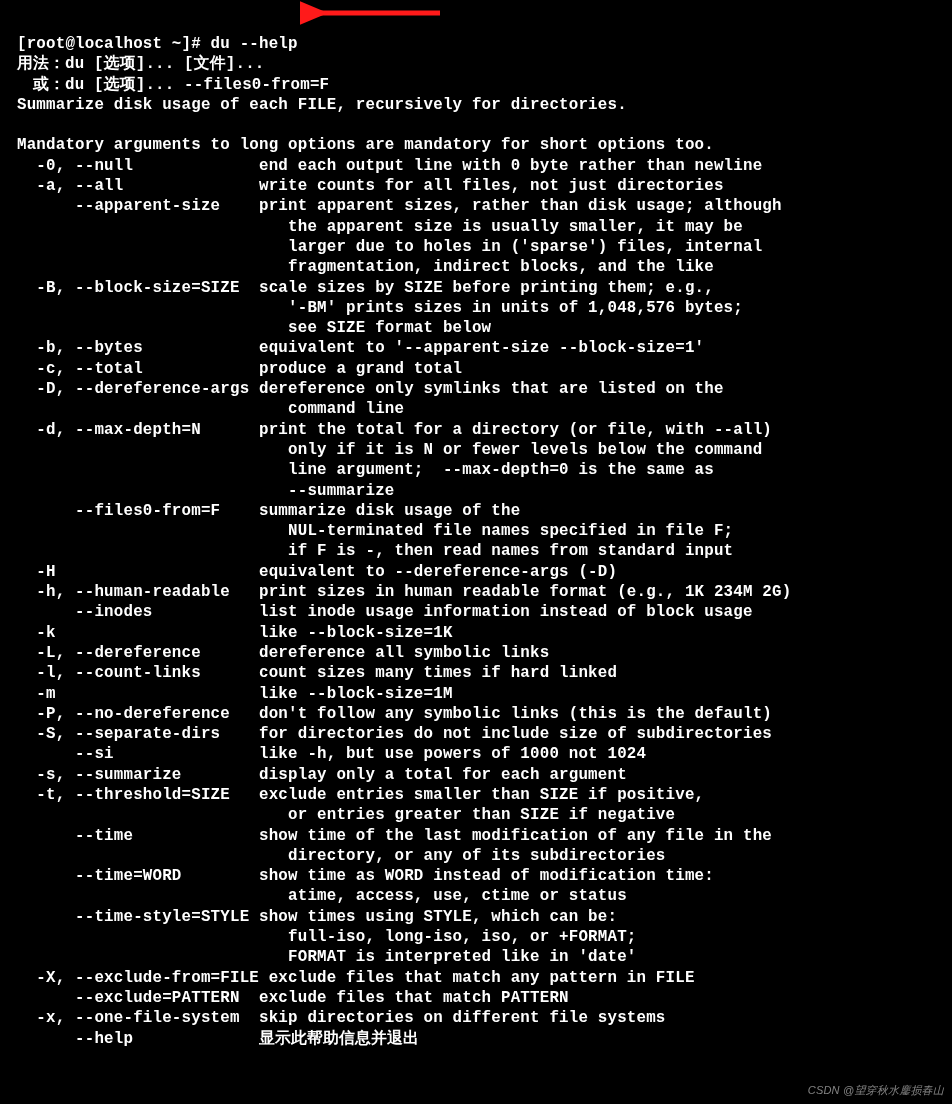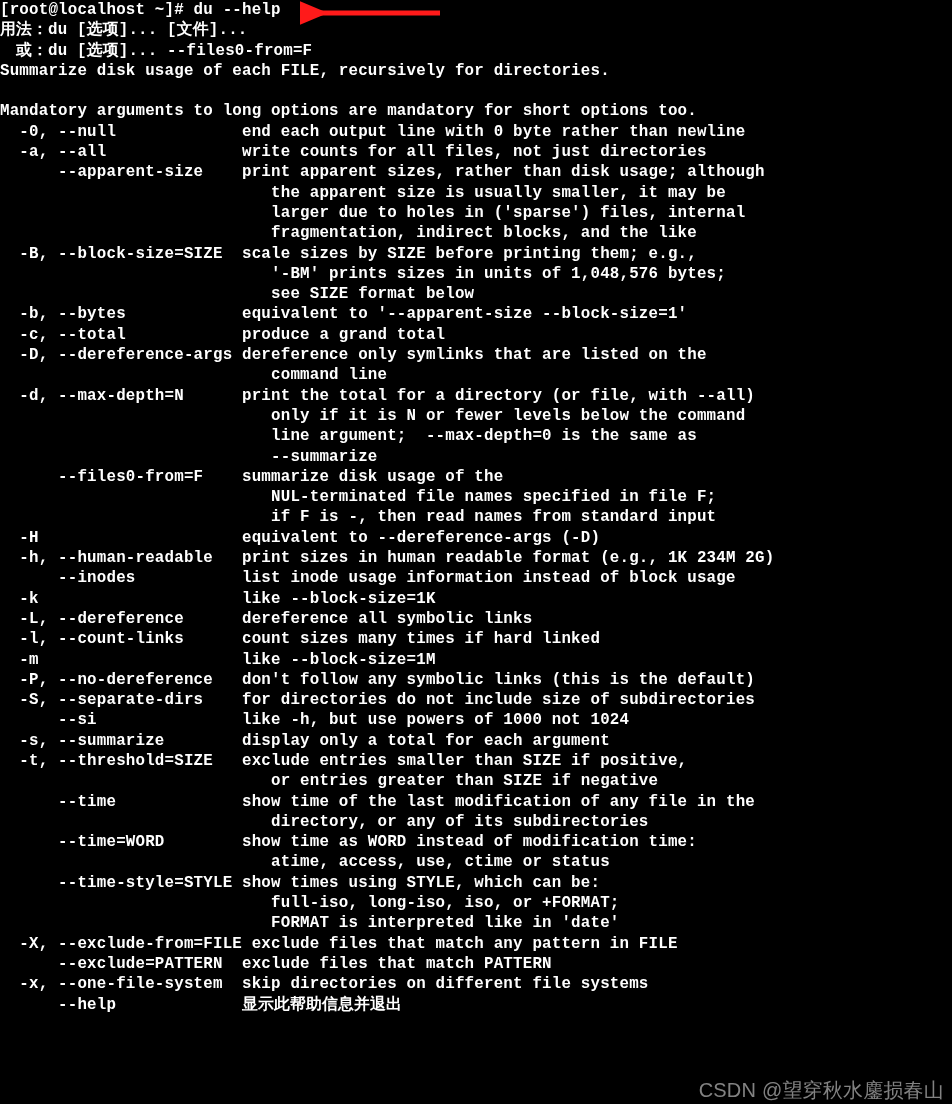--- a/index.html
+++ b/index.html
@@ -10,39 +10,40 @@
     font-family: "Courier New", Consolas, monospace;
     font-size: 15.8px;
     line-height: 20.3px;
     width: 952px;
     height: 1104px;
     overflow: hidden;
     font-weight: 600;
     letter-spacing: 0.2px;
   }
   pre.term {
-    margin: 0;
-    padding: 0 0 0 0;
+    margin: 17px;
+    padding: 17px 0 0 0;
     white-space: pre;
     font-family: inherit;
   }
   svg.arrow {
     position: absolute;
     top: 0px;
     left: 300px;
     pointer-events: none;
   }
   .watermark {
     position: absolute;
     right: 8px;
     bottom: 4px;
     color: rgba(200,200,200,0.65);
     font-family: "Microsoft YaHei", "PingFang SC", sans-serif;
-    font-size: 20px;
+    font-size: 11px;
     font-weight: 400;
+    font-style: italic;
   }
 </style>
 </head>
 <body>
 
 <pre class="term" id="terminal">[root@localhost ~]# du --help
 用法：du [选项]... [文件]...
 　或：du [选项]... --files0-from=F
 Summarize disk usage of each FILE, recursively for directories.
 

